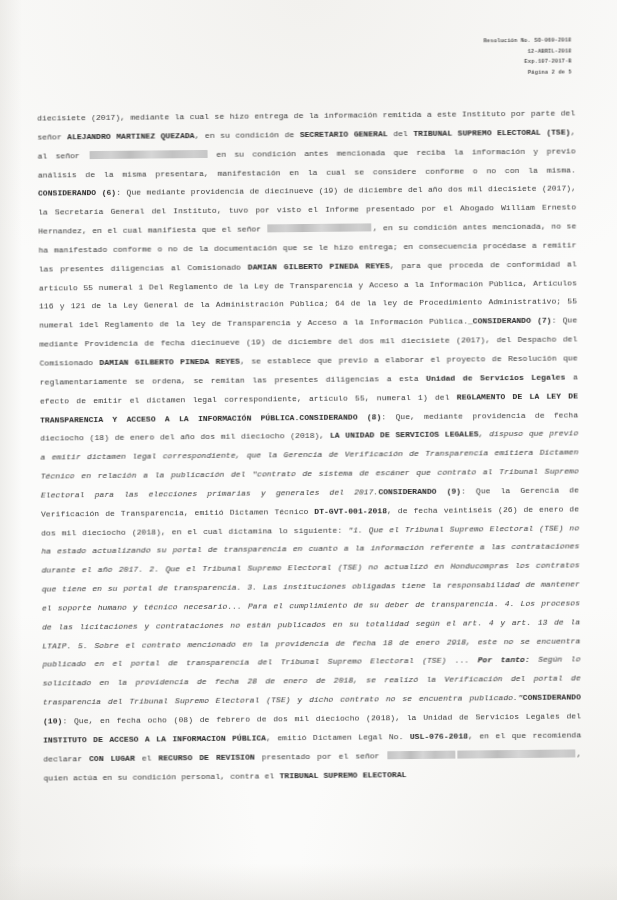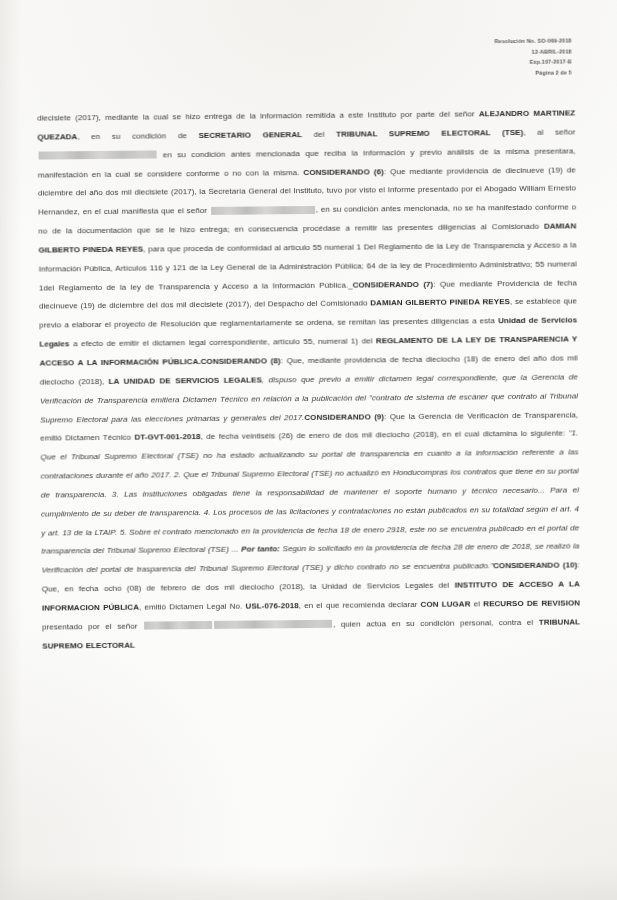--- a/index.html
+++ b/index.html
@@ -14,20 +14,21 @@
     position: relative;
     width: 617px;
     height: 900px;
     background: #fbfbfa;
     overflow: hidden;
     
     background-image:
       radial-gradient(ellipse 120% 60% at 50% 0%, #f2f1ee 0%, rgba(255,255,255,0) 60%),
       radial-gradient(ellipse 80% 50% at 100% 100%, #efeeea 0%, rgba(255,255,255,0) 65%),
       radial-gradient(ellipse 70% 45% at 0% 95%, #f0efec 0%, rgba(255,255,255,0) 60%);
+    font-family: Liberation Mono, monospace;
   }
   
   #sheet {
     position: absolute;
     left: 0;
     top: 0;
     width: 617px;
     height: 900px;
     transform: rotate(-0.55deg);
     transform-origin: 50% 45%;

